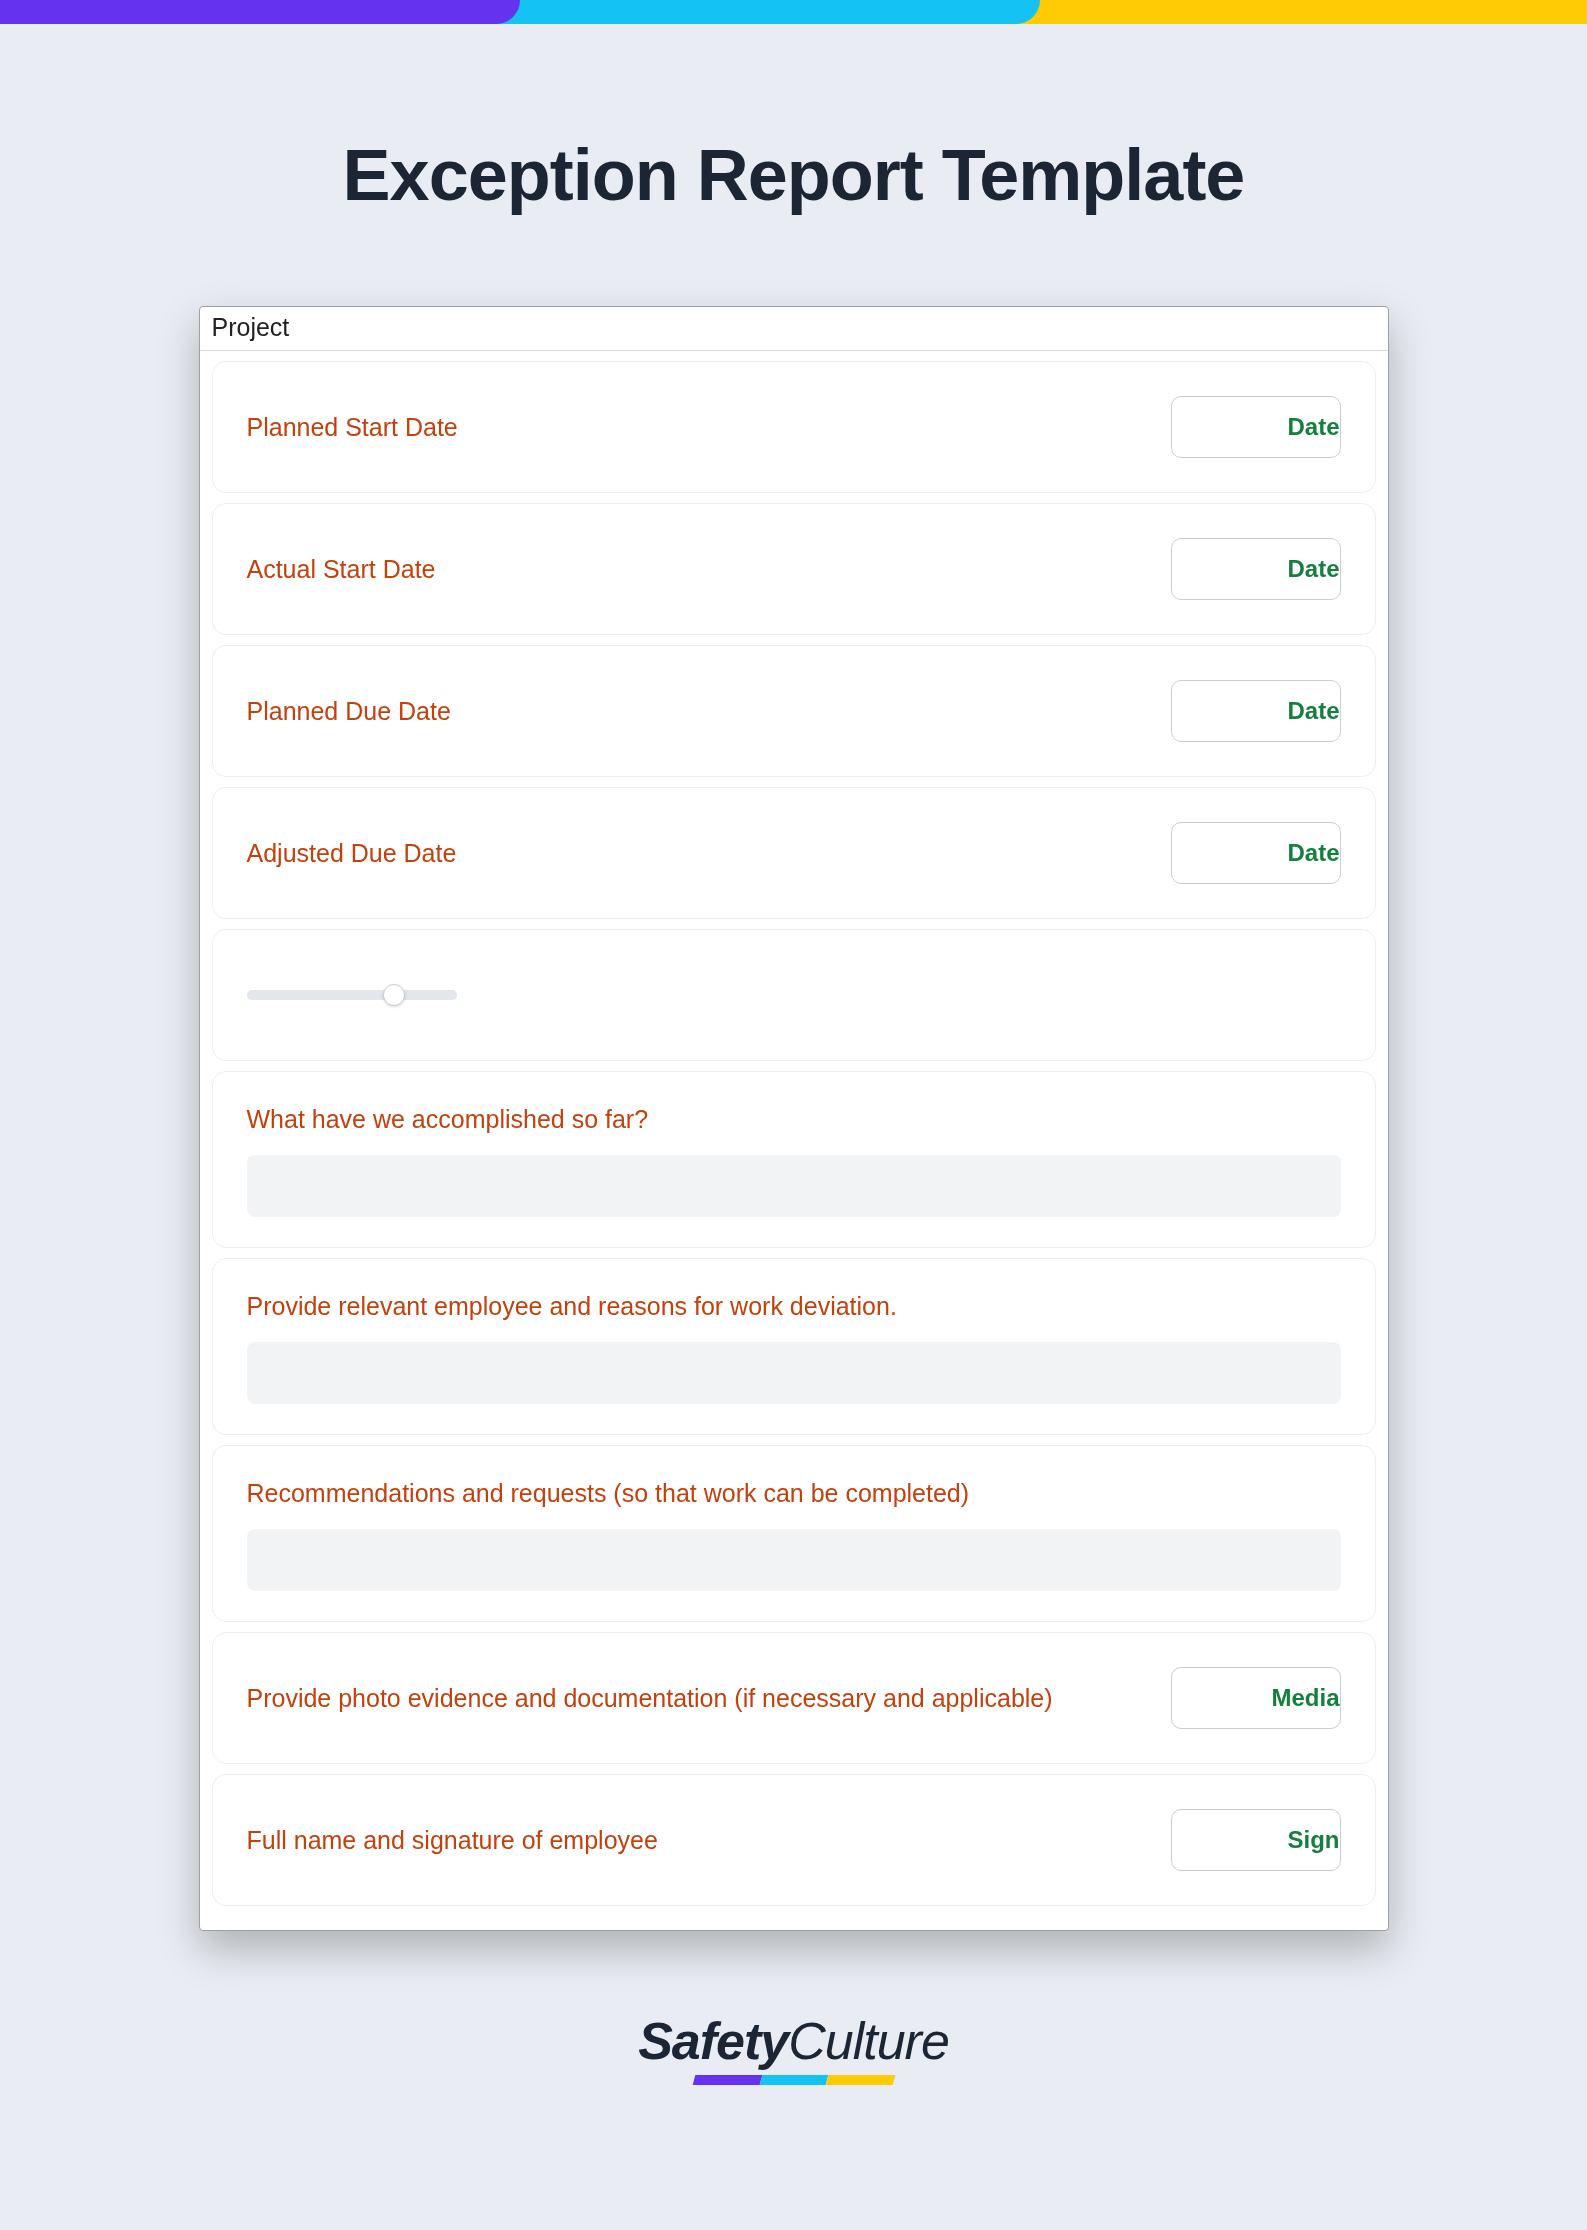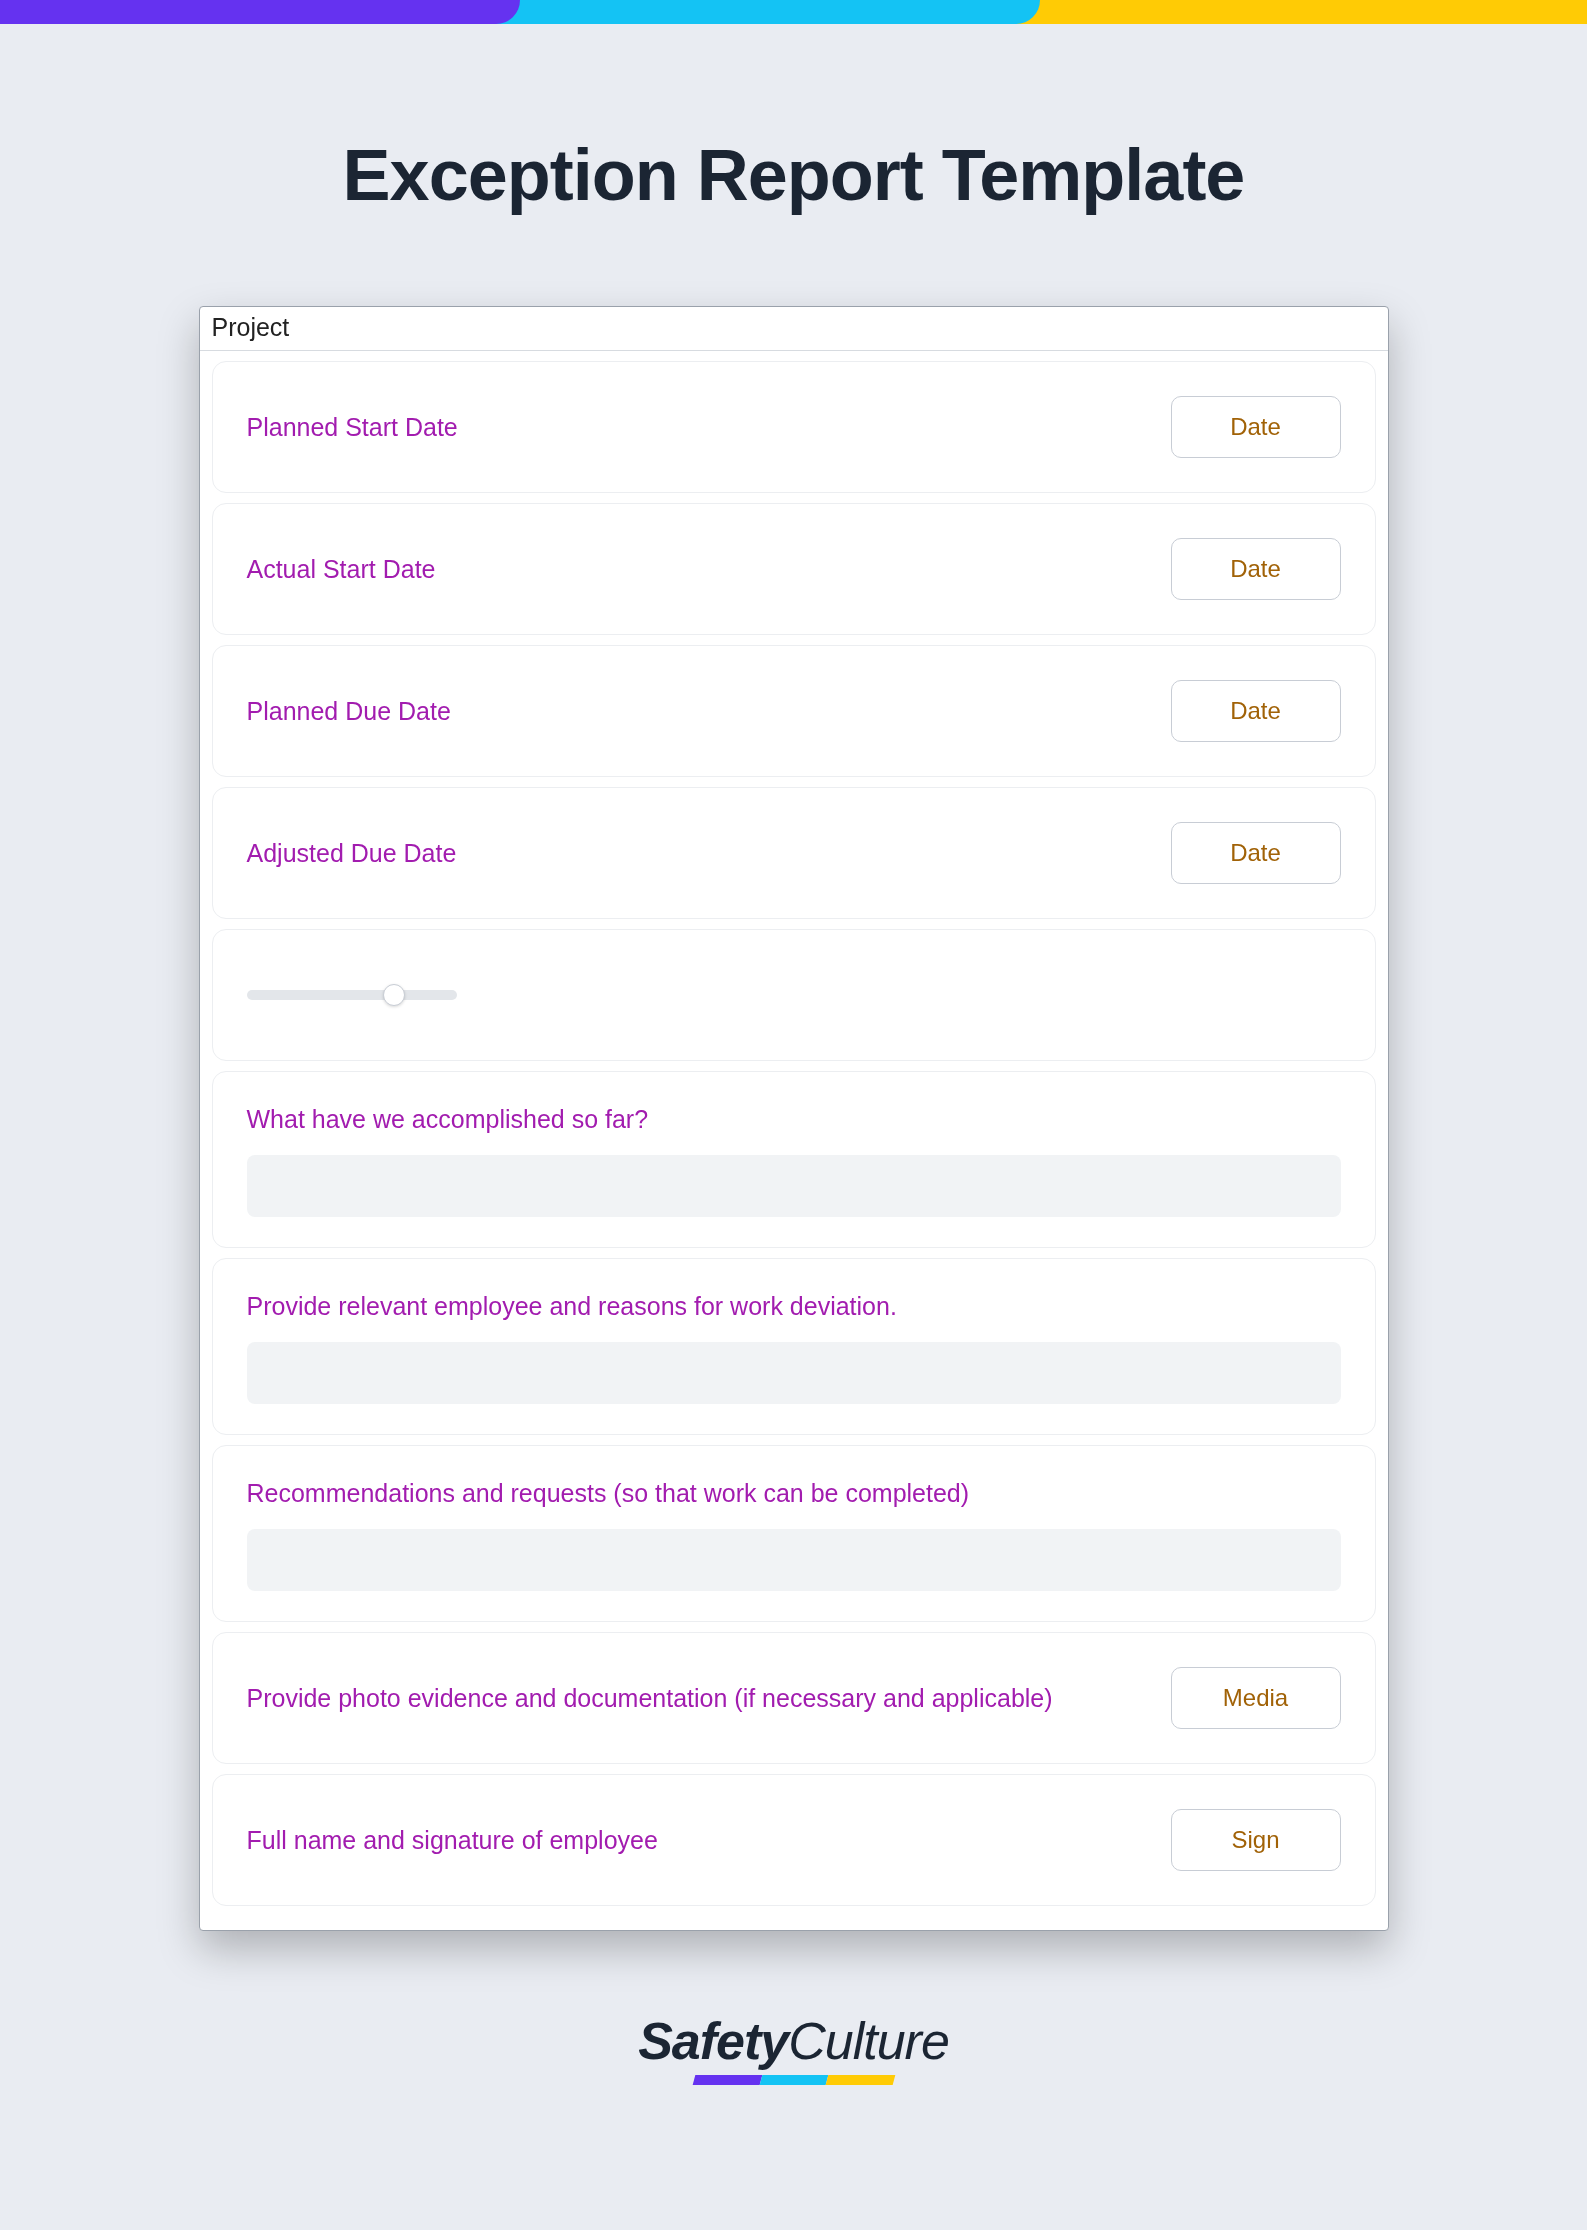--- a/index.html
+++ b/index.html
@@ -46,35 +46,36 @@
     padding: 30px 34px;
   }
   .card-row {
     display: flex;
     align-items: center;
     justify-content: space-between;
     min-height: 70px;
   }
   .card-label {
     font-size: 25px;
-    color: #a21caf;
+    color: #c2410c;
     line-height: 1.4;
     padding-right: 20px;
   }
   .pill-btn {
     border: 1.5px solid #c8cdd5;
     background: #fff;
-    color: #a16207;
+    color: #15803d;
     font-size: 24px;
     padding: 16px 0;
     width: 170px;
-    text-align: center;
+    text-align: right;
     border-radius: 10px;
     cursor: pointer;
     flex-shrink: 0;
+    font-weight: bold;
   }
   .slider-wrap {
     width: 210px;
     flex-shrink: 0;
     display: flex;
     align-items: center;
   }
   .slider-track {
     position: relative;
     width: 100%;

